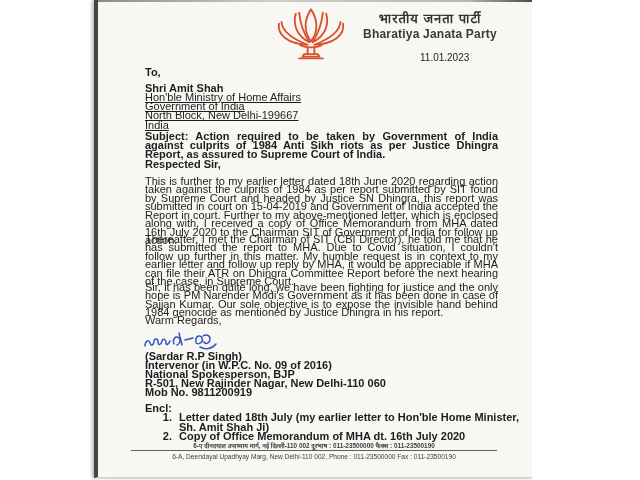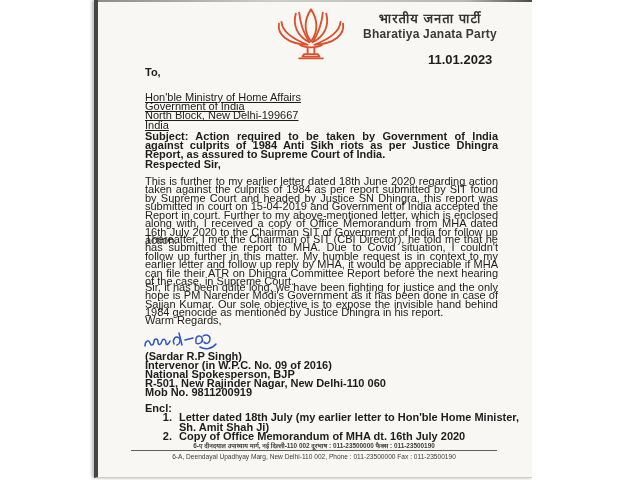--- a/index.html
+++ b/index.html
@@ -18,21 +18,21 @@
   .page::before{
     content:"";position:absolute;left:0;top:0;width:100%;height:2px;
     background:linear-gradient(90deg,#8b8b8b,#cfcdc9 40%,#b9b7b3 85%,#4a4a4a);
   }
   .abs{position:absolute;}
   
   .logo{left:170px;top:6px;width:86px;height:54px;}
   .party-block{left:262px;top:11px;width:140px;text-align:center;}
   .party-hindi{font-size:13px;font-weight:bold;color:#343434;letter-spacing:1px;line-height:15px;}
   .party-english{font-size:12px;font-weight:bold;color:#3a3a3a;letter-spacing:.2px;margin-top:1px;}
-  .date{left:330px;top:52px;font-size:13px;font-weight:bold;}
+  .date{left:322px;top:52px;font-size:10px;font-weight:normal;}
   
   .t{font-size:11px;line-height:8.45px;}
   .content{left:47px;width:353px;}
   .bold{font-weight:bold;}
   .justify{text-align:justify;}
   .addr-lines div{line-height:9.2px;text-decoration:underline;}
   .sig-block div{line-height:9.1px;}
   .subject{line-height:9.2px;}
   .encl-list{margin:0;padding-left:17px;}
   .encl-list li{line-height:9.6px;font-weight:bold;padding-left:4px;}
@@ -60,20 +60,21 @@
     </svg>
 
     <div class="abs party-block">
       <div class="party-hindi">भारतीय जनता पार्टी</div>
       <div class="party-english">Bharatiya Janata Party</div>
     </div>
 
     <div class="abs date">11.01.2023</div>
 
     <div class="abs content t bold" style="top:68px;">To,</div>
+    <div class="abs content t bold" style="top:84px;">Shri Amit Shah</div>
     <div class="abs content t addr-lines" style="top:93px;">
       <div>Hon'ble Ministry of Home Affairs</div>
       <div>Government of India</div>
       <div>North Block, New Delhi-199667</div>
       <div>India</div>
     </div>
 
     <div class="abs content t bold justify subject" style="top:132px;">Subject: Action required to be taken by Government of India against culprits of 1984 Anti Sikh riots as per Justice Dhingra Report, as assured to Supreme Court of India.</div>
 
     <div class="abs content t bold" style="top:160px;">Respected Sir,</div>

